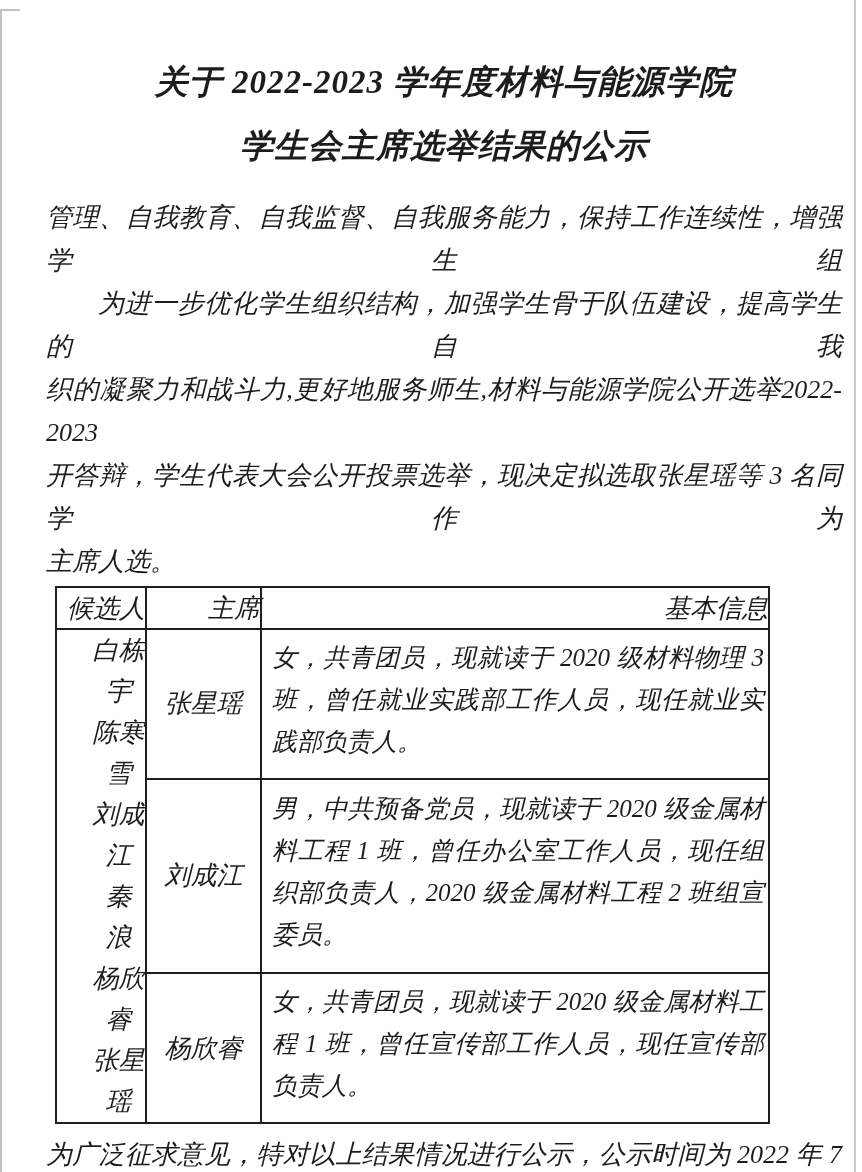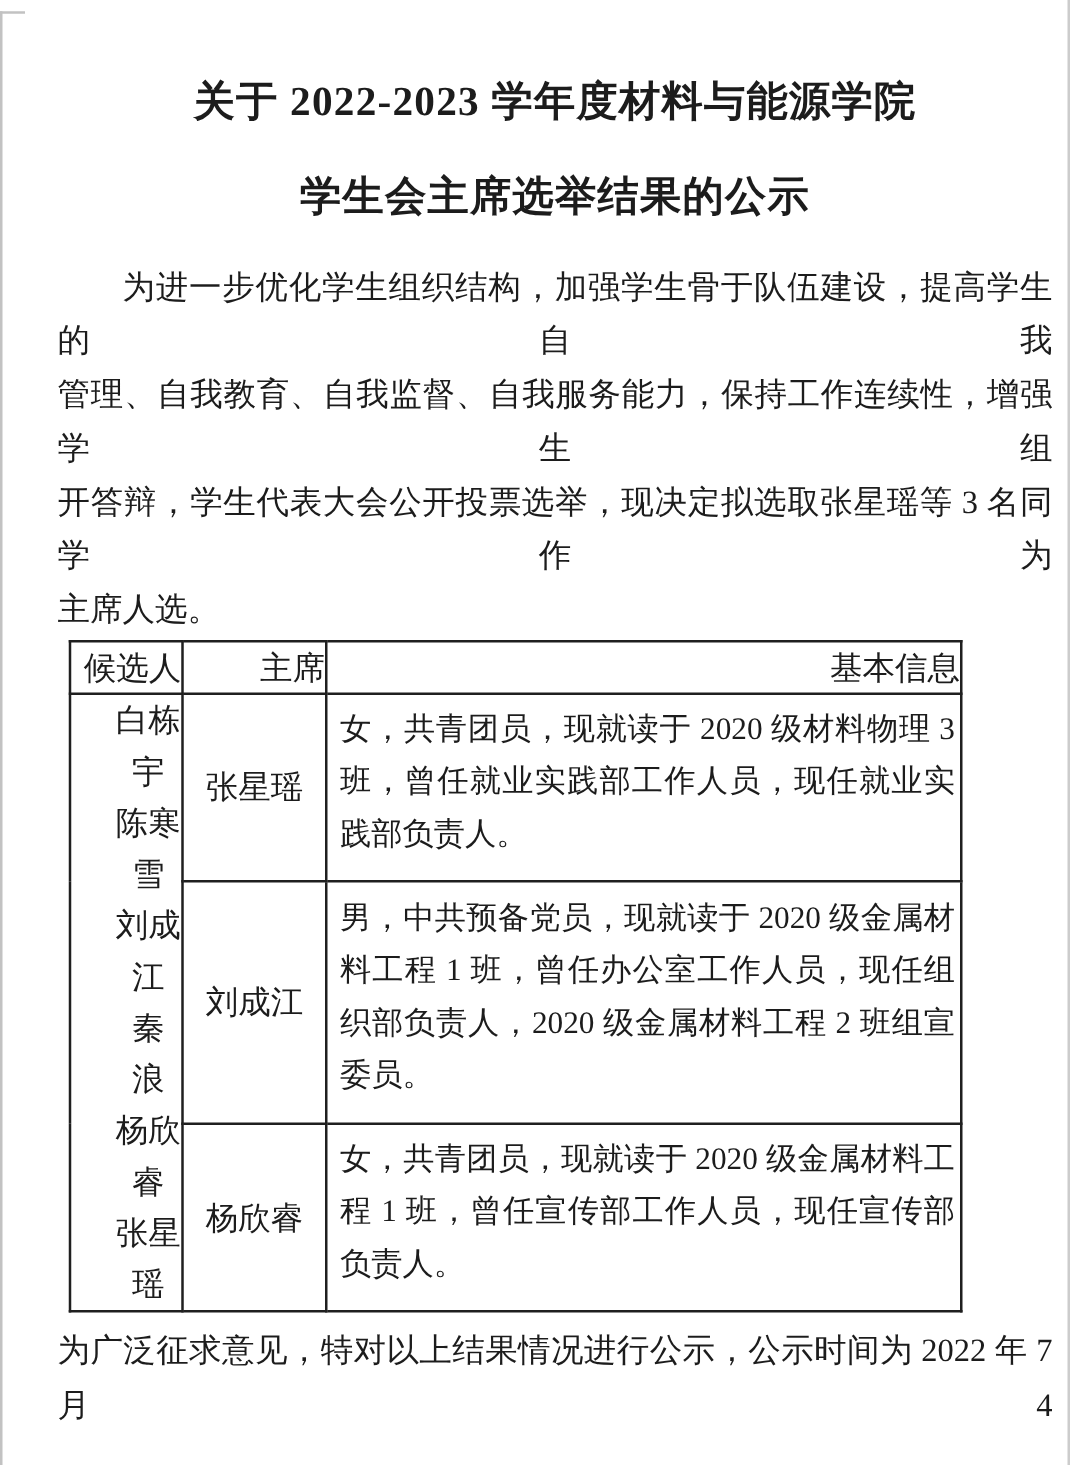--- a/index.html
+++ b/index.html
@@ -7,36 +7,37 @@
   body {
     width:862px; height:1172px;
     font-family:"Liberation Serif","DejaVu Serif",serif;
     color:#1c1c1c;
   }
   .page {
     position:relative;
     width:862px; height:1172px;
     background:#ffffff;
     overflow:hidden;
+    font-style:italic;
   }
   
   .edge-left  { position:absolute; left:0;  top:9px; bottom:0; width:2px; background:#c2c2c2; }
   .edge-right { position:absolute; left:854px; top:0; bottom:0; width:2px; background:#cccccc; }
   .edge-top   { position:absolute; left:0; top:9px; width:20px; height:2px; background:#c2c2c2; }
 
   .content { padding:58px 20px 0 46px; }
 
   .title {
     text-align:center;
     font-size:33px;
     font-weight:700;
     line-height:48px;
     letter-spacing:1px;
   }
-  .title.second { margin-top:28px; }
+  .title.second { margin-top:16px; }
 
   .para { font-size:26px; }
   .intro { margin-top:26px; }
   .jline {
     line-height:43px;
     text-align:justify;
     text-align-last:justify;
     white-space:normal;
   }
   .jline.first { text-indent:52px; }
@@ -90,22 +91,23 @@
   <div class="edge-left"></div>
   <div class="edge-right"></div>
   <div class="edge-top"></div>
 
   <div class="content">
 
     <div class="title">关于 2022-2023 学年度材料与能源学院</div>
     <div class="title second">学生会主席选举结果的公示</div>
 
     <div class="para intro">
+      <div class="jline">管理、自我教育、自我监督、自我服务能力，保持工作连续性，增强学生组</div>
       <div class="jline first">为进一步优化学生组织结构，加强学生骨于队伍建设，提高学生的自我</div>
-      <div class="jline">管理、自我教育、自我监督、自我服务能力，保持工作连续性，增强学生组</div>
+      <div class="jline">织的凝聚力和战斗力,更好地服务师生,材料与能源学院公开选举2022-2023</div>
       <div class="jline">开答辩，学生代表大会公开投票选举，现决定拟选取张星瑶等 3 名同学作为</div>
       <div class="jline lastline">主席人选。</div>
     </div>
 
     <table class="cand-table">
       <colgroup>
         <col style="width:90px">
         <col style="width:115px">
         <col style="width:508px">
       </colgroup>

